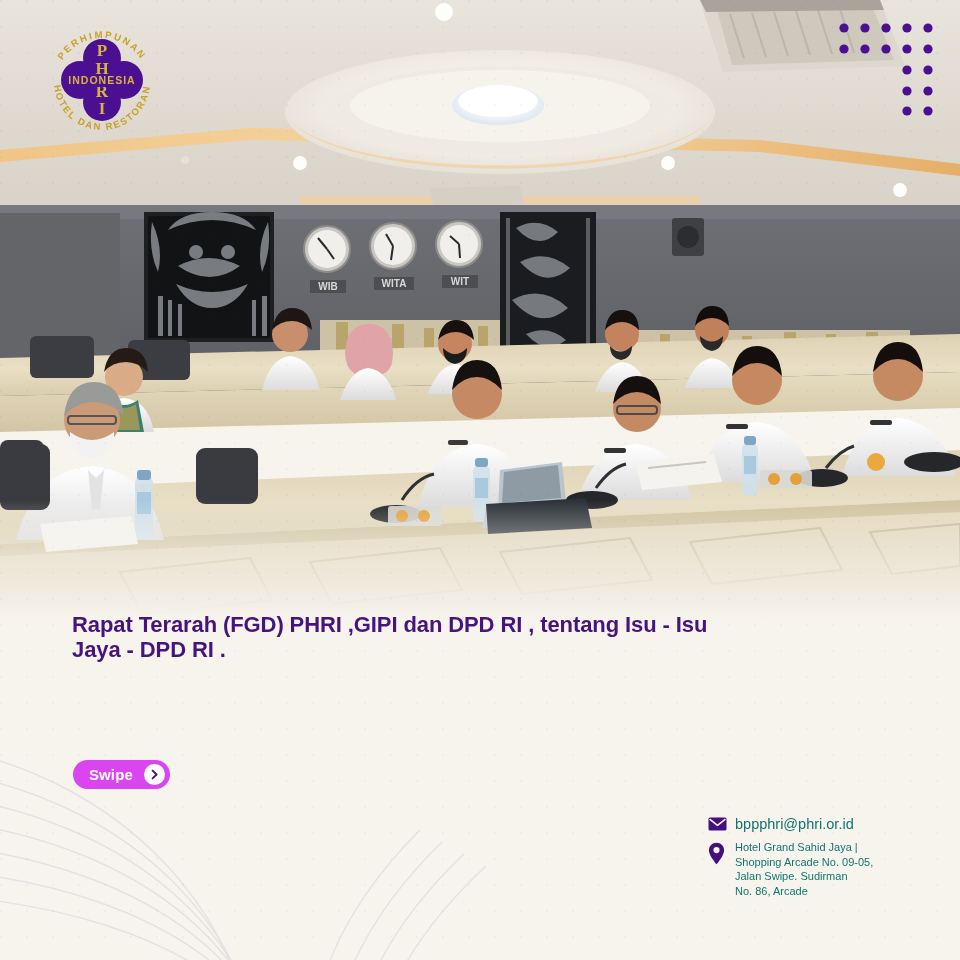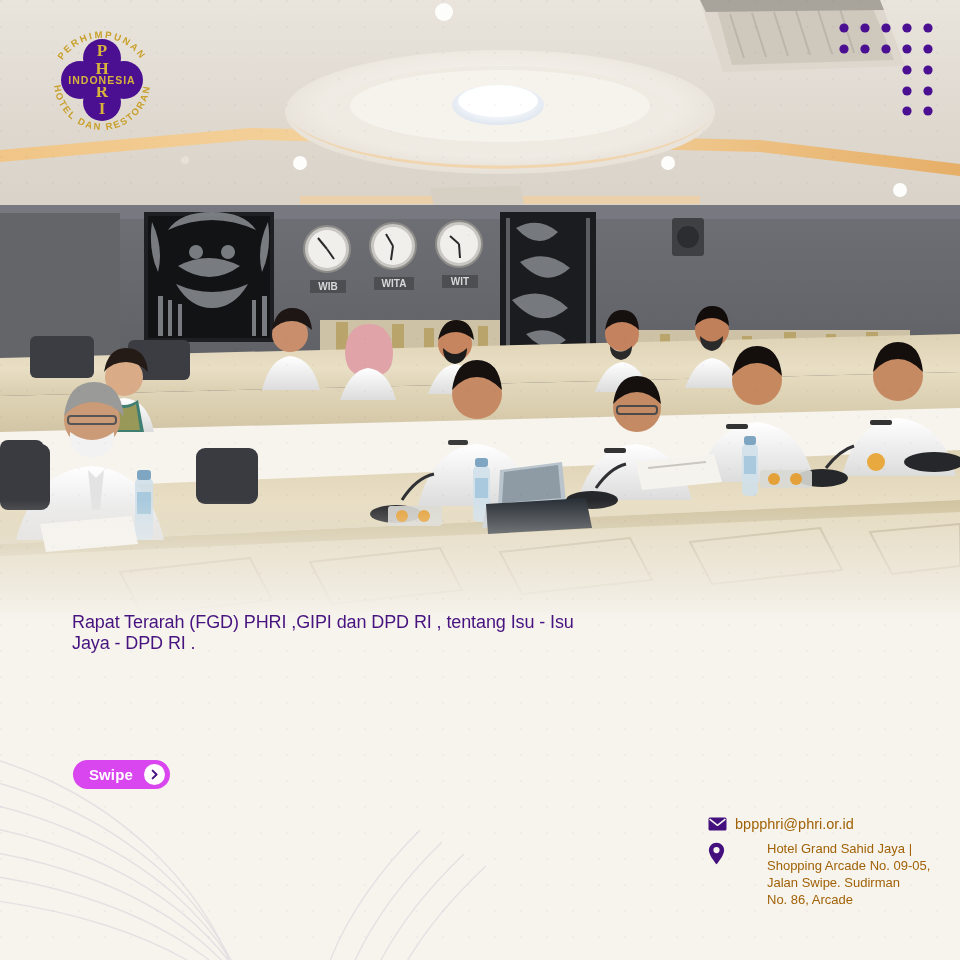--- a/index.html
+++ b/index.html
@@ -51,21 +51,21 @@
   .dotgrid {
     position:absolute; right:18px; top:18px;
     width:110px; height:100px; z-index:6;
   }
   .dotgrid svg { width:100%; height:100%; display:block; }
 
   
   .headline {
     position:absolute; left:72px; top:612px; width:830px;
     color:#46137f;
-    font-size:18px; font-weight:normal; line-height:1.155;
+    font-size:22px; font-weight:bold; line-height:1.155;
     letter-spacing:-0.1px;
     z-index:5;
   }
   .headline-line { display:block; white-space:pre; }
 
   
   .swipe {
     position:absolute; left:73px; top:760px;
     height:29px; padding:0 5px 0 16px;
     display:inline-flex; align-items:center; gap:11px;
@@ -88,23 +88,23 @@
     color:#44107e;
   }
   .crow { display:flex; align-items:flex-start; margin-bottom:5px; }
   .crow:last-child { margin-bottom:0; }
   .cicon {
     width:21px; min-width:21px; height:19px;
     display:flex; align-items:flex-start; justify-content:flex-start;
     margin-right:6px; padding-top:1px;
   }
   .cicon svg { display:block; }
-  .ctext { font-size:14.5px; line-height:1.22; color:#a16207; }
+  .ctext { font-size:14.5px; line-height:1.22; color:#0f766e; }
   .addr-icon { height:26px; padding-top:2px; }
-  .addr { font-size:13px; line-height:1.32;margin-left:32px; }
+  .addr { font-size:11px; line-height:1.32; }
   .addr span { display:block; white-space:pre; }
 </style>
 </head>
 <body>
 
 <div id="poster">
 
   <div class="photo">
     <svg viewBox="0 0 960 620" preserveAspectRatio="none" aria-hidden="true">
       <defs>

